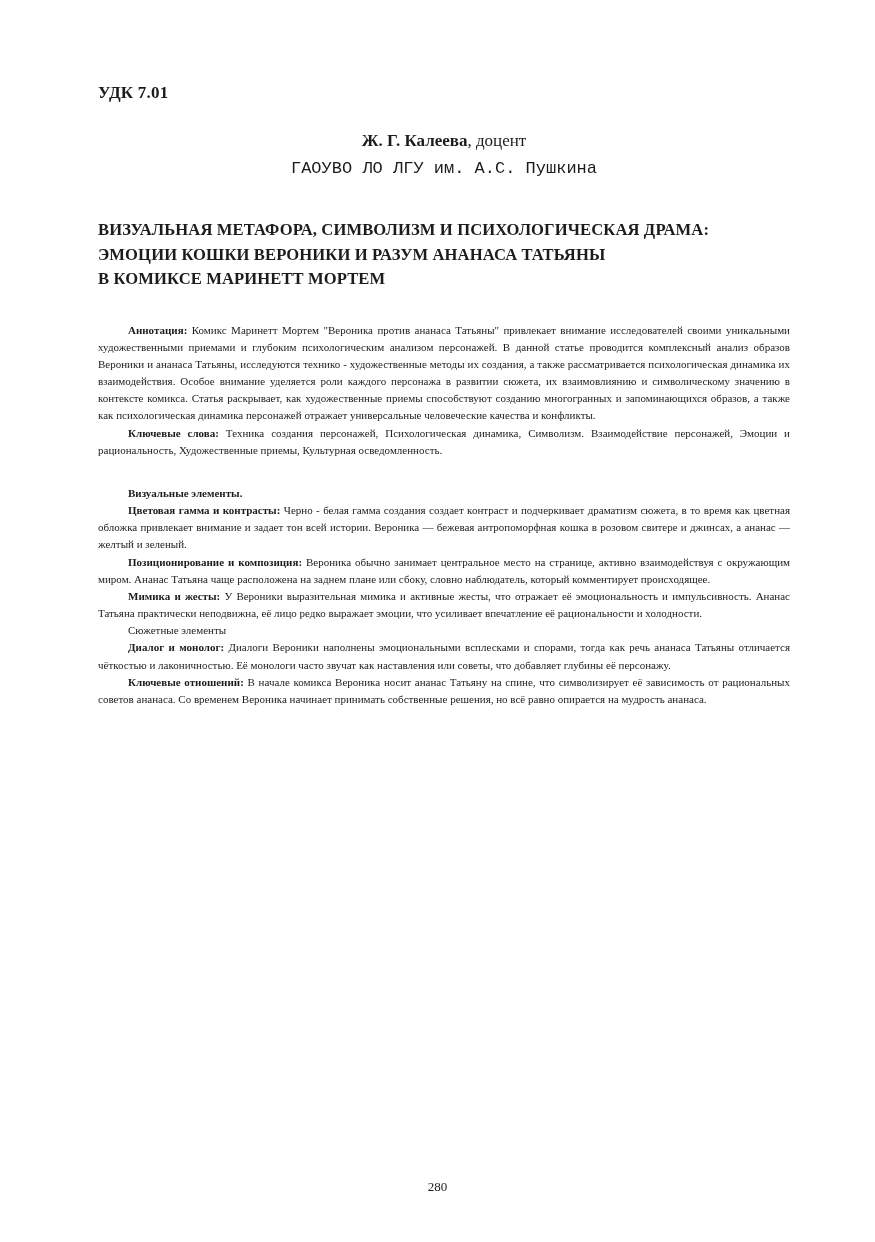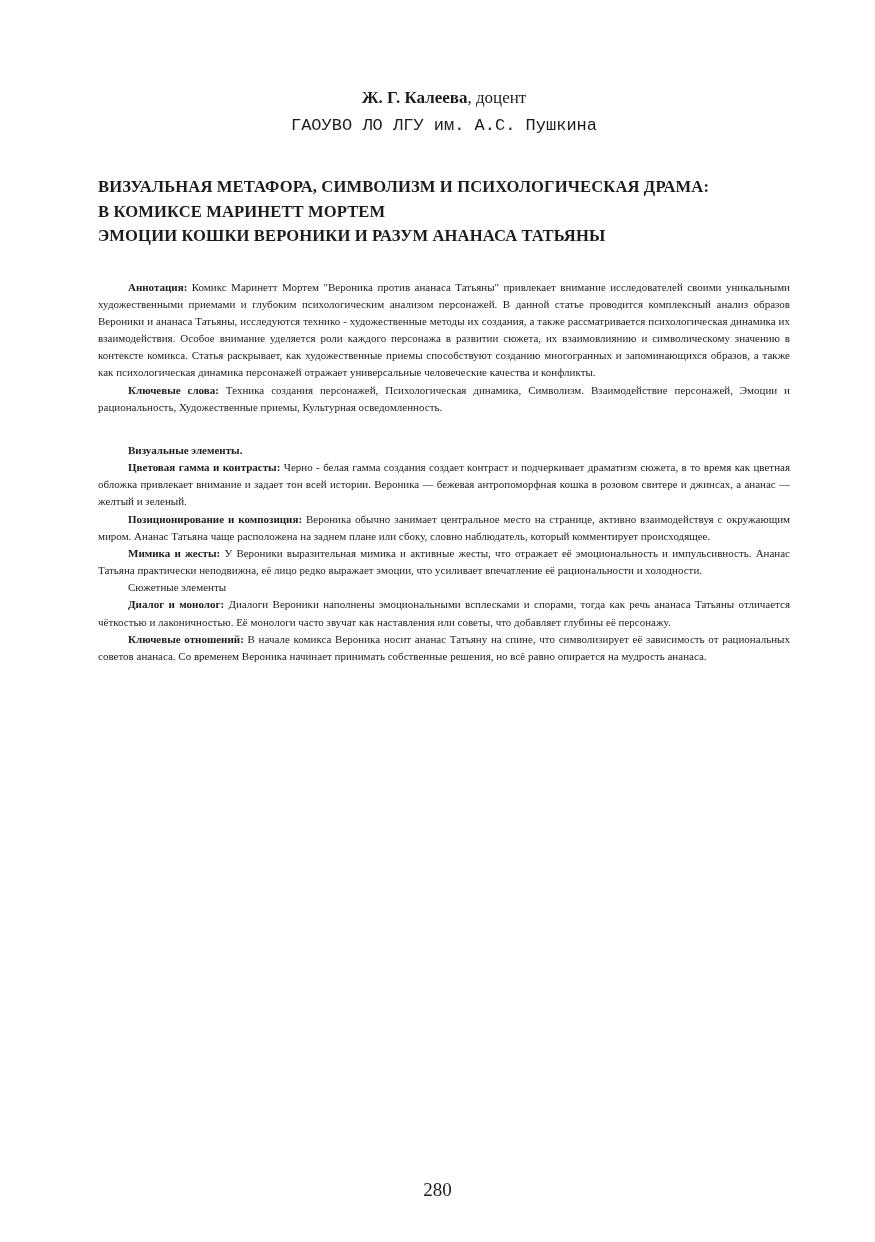--- a/index.html
+++ b/index.html
@@ -63,41 +63,42 @@
   }
   p.para b, p.para .lead { font-weight: bold; }
   .gap { height: 26px; }
 
   .pagenum {
     position: absolute;
     left: 0;
     right: 0;
     top: 1180px;
     text-align: center;
-    font-size: 19px;
+    font-size: 13px;
     line-height: 1;
   }
 </style>
 </head>
 <body>
 
 <div class="page">
 
   <div class="content">
 
+    <div class="udk">УДК 7.01</div>
 
     <div class="author-block">
       <div><span class="author-name">Ж. Г. Калеева</span><span class="author-role">, доцент</span></div>
       <div class="affiliation">ГАОУВО ЛО ЛГУ им. А.С. Пушкина</div>
     </div>
 
     <div class="title">
       <span class="tline">ВИЗУАЛЬНАЯ МЕТАФОРА, СИМВОЛИЗМ И ПСИХОЛОГИЧЕСКАЯ ДРАМА:</span>
+      <span class="tline">ЭМОЦИИ КОШКИ ВЕРОНИКИ И РАЗУМ АНАНАСА ТАТЬЯНЫ</span>
       <span class="tline">В КОМИКСЕ МАРИНЕТТ МОРТЕМ</span>
-      <span class="tline">ЭМОЦИИ КОШКИ ВЕРОНИКИ И РАЗУМ АНАНАСА ТАТЬЯНЫ</span>
     </div>
 
     <div class="body-text">
 
       <p class="para"><span class="lead">Аннотация:</span><span> Комикс Маринетт Мортем "Вероника против ананаса Татьяны" привлекает внимание исследователей своими уникальными художественными приемами и глубоким психологическим анализом персонажей. В данной статье проводится комплексный анализ образов Вероники и ананаса Татьяны, исследуются технико - художественные методы их создания, а также рассматривается психологическая динамика их взаимодействия. Особое внимание уделяется роли каждого персонажа в развитии сюжета, их взаимовлиянию и символическому значению в контексте комикса. Статья раскрывает, как художественные приемы способствуют созданию многогранных и запоминающихся образов, а также как психологическая динамика персонажей отражает универсальные человеческие качества и конфликты.</span></p>
 
       <p class="para"><span class="lead">Ключевые слова:</span><span> Техника создания персонажей, Психологическая динамика, Символизм. Взаимодействие персонажей, Эмоции и рациональность, Художественные приемы, Культурная осведомленность.</span></p>
 
       <div class="gap"></div>
 

